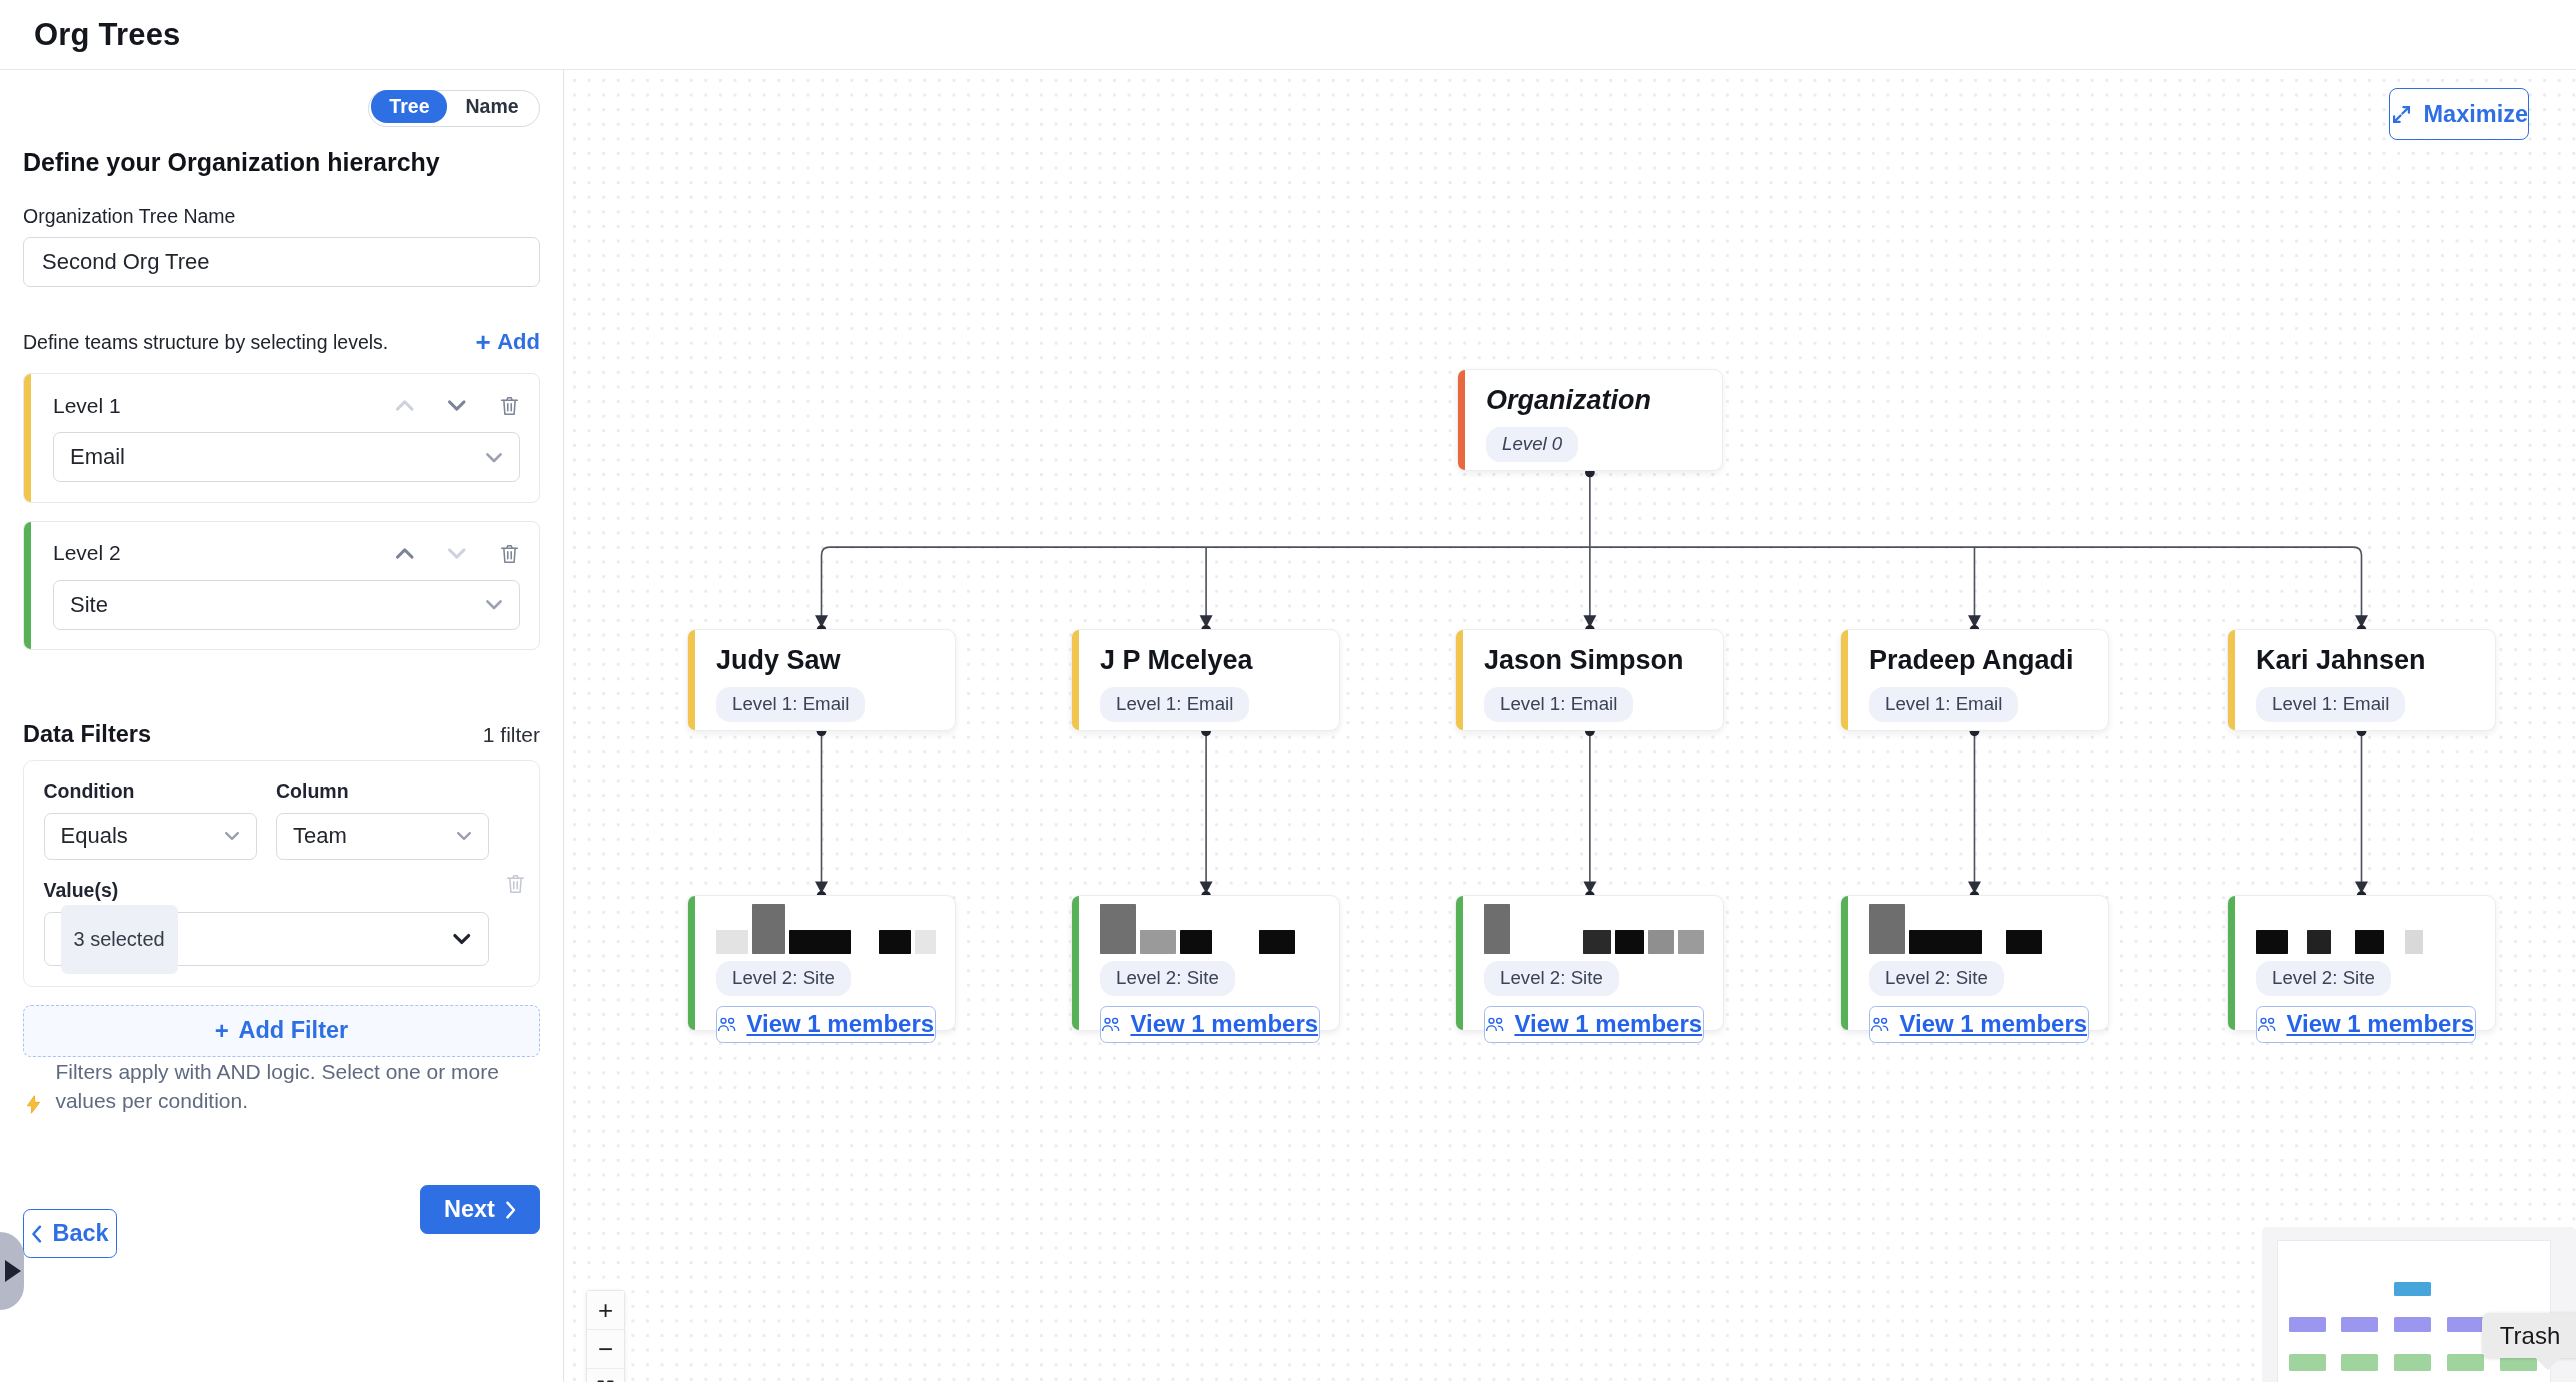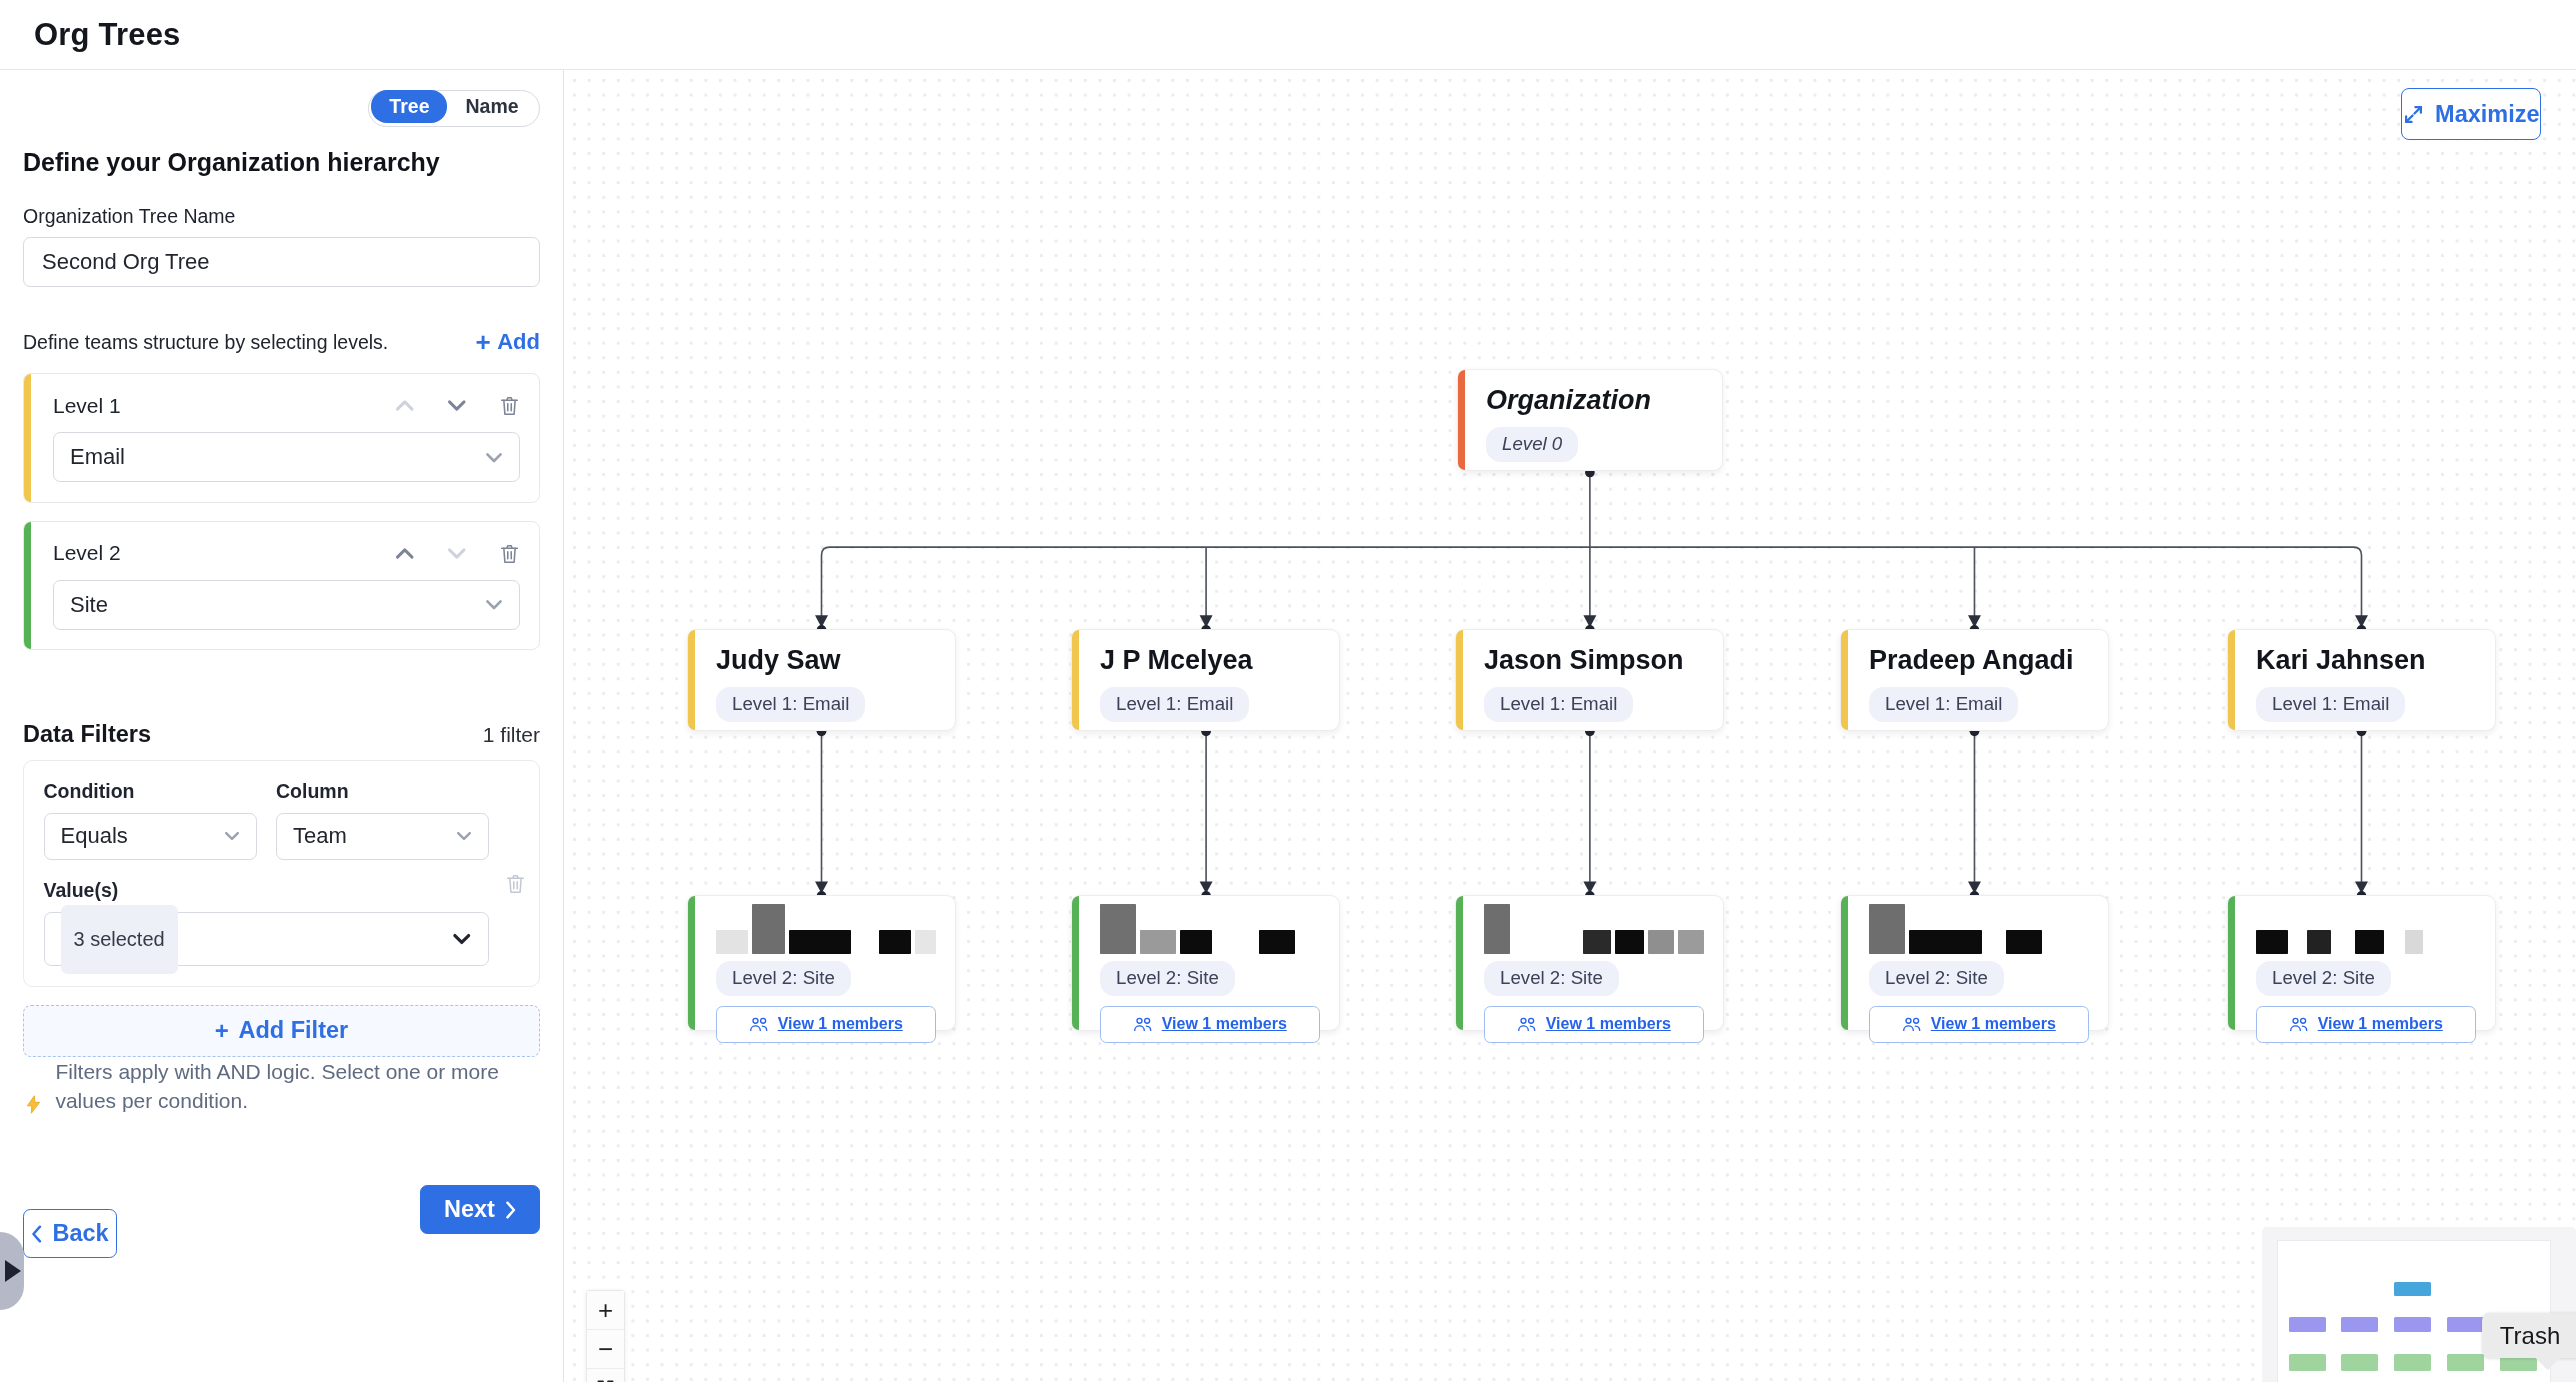--- a/index.html
+++ b/index.html
@@ -75,41 +75,41 @@
     font-size:23.5px; font-weight:600; cursor:pointer; }
   .btn-back { width:94px; border:1.6px solid #2f6fe4; color:#2f6fe4; background:#fff;margin-top:48px; }
   .btn-next { width:120px; background:#2f6fe4; color:#fff; border:1.6px solid #2f6fe4; }
   .chev { stroke-width:3; fill:none; stroke-linecap:round; stroke-linejoin:round; }
 
   
   .canvas { position:relative; flex:1; overflow:hidden; background:#fff;
     background-image:radial-gradient(circle,#ececef 1.5px,transparent 1.8px);
     background-size:14.6px 14.6px; background-position:3.2px 3.2px; }
 
-  .maximize-btn { position:absolute; top:18px; right:35px; width:140px; height:52px; background:#fff;
-    border:1.6px solid #2f6fe4; border-radius:8px; display:flex; align-items:center; justify-content:center;
+  .maximize-btn { position:absolute; top:18px; right:47px; width:140px; height:52px; background:#fff;
+    border:1.6px solid #2f6fe4; border-radius:8px; display:flex; align-items:center; justify-content:space-between;
     gap:9.7px; color:#2f6fe4; font-size:23.5px; font-weight:600; cursor:pointer; z-index:6; }
 
   .connectors { position:absolute; left:0; top:0; width:2012px; height:1312px; z-index:1; }
 
   .node { position:absolute; background:#fff; border:0.8px solid #ededf1; border-radius:9.7px;
     box-shadow:0 2.4px 6.5px rgba(25,30,45,.07); z-index:2; padding:14.6px 19.5px 14.6px 28px; }
   .node .n-accent { position:absolute; left:0; top:0; bottom:0; width:7.3px; border-radius:7.3px 0 0 7.3px; }
   .n-title { font-size:27px; font-weight:700; color:#12151c; }
   .n-badge { display:inline-block; margin-top:11.4px; background:#eef0fa; border-radius:14.6px;
     padding:6.5px 16px; font-size:18.7px; color:#3c4257; }
   .node-root  { left:893px; top:299px; width:266px; height:102px;font-style:italic; }
   .node-l1    { top:559px; width:269px; height:102px; }
   .node-l2    { top:825px; width:269px; height:136px; padding-top:11.4px; }
   .redacted { display:flex; align-items:flex-end; gap:4px; height:47px; }
   .redacted span { display:inline-block; border-radius:0.8px; }
   .n-badge.l2 { margin-top:6.5px; }
   .view-btn { margin-top:9.7px; width:100%; height:37px; border:1.6px solid #9fbdf0; border-radius:6.5px; background:#fff;
     display:flex; align-items:center; justify-content:center; gap:8px; cursor:pointer; }
-  .view-btn .v-label { font-size:16px; font-weight:700; color:#2563eb; text-decoration:underline; }
+  .view-btn .v-label { font-size:24px; font-weight:700; color:#2563eb; text-decoration:underline; }
 
   
   .zoom-panel { position:absolute; left:22px; top:1220px; width:39px; background:#fcfcfd;
     border:0.8px solid #e8e8ec; border-radius:3.2px; box-shadow:0 1.6px 4.9px rgba(0,0,0,.08); z-index:6; }
   .zoom-btn { width:100%; height:39px; display:flex; align-items:center; justify-content:center;
     font-size:26px; color:#1e2126; cursor:pointer; border-bottom:0.8px solid #ececf0; background:#fcfcfd; }
   .zoom-btn:last-child { border-bottom:none; }
 
   
   .minimap { position:absolute; left:1698px; top:1157px; width:314px; height:243px; background:#f4f4f6;

